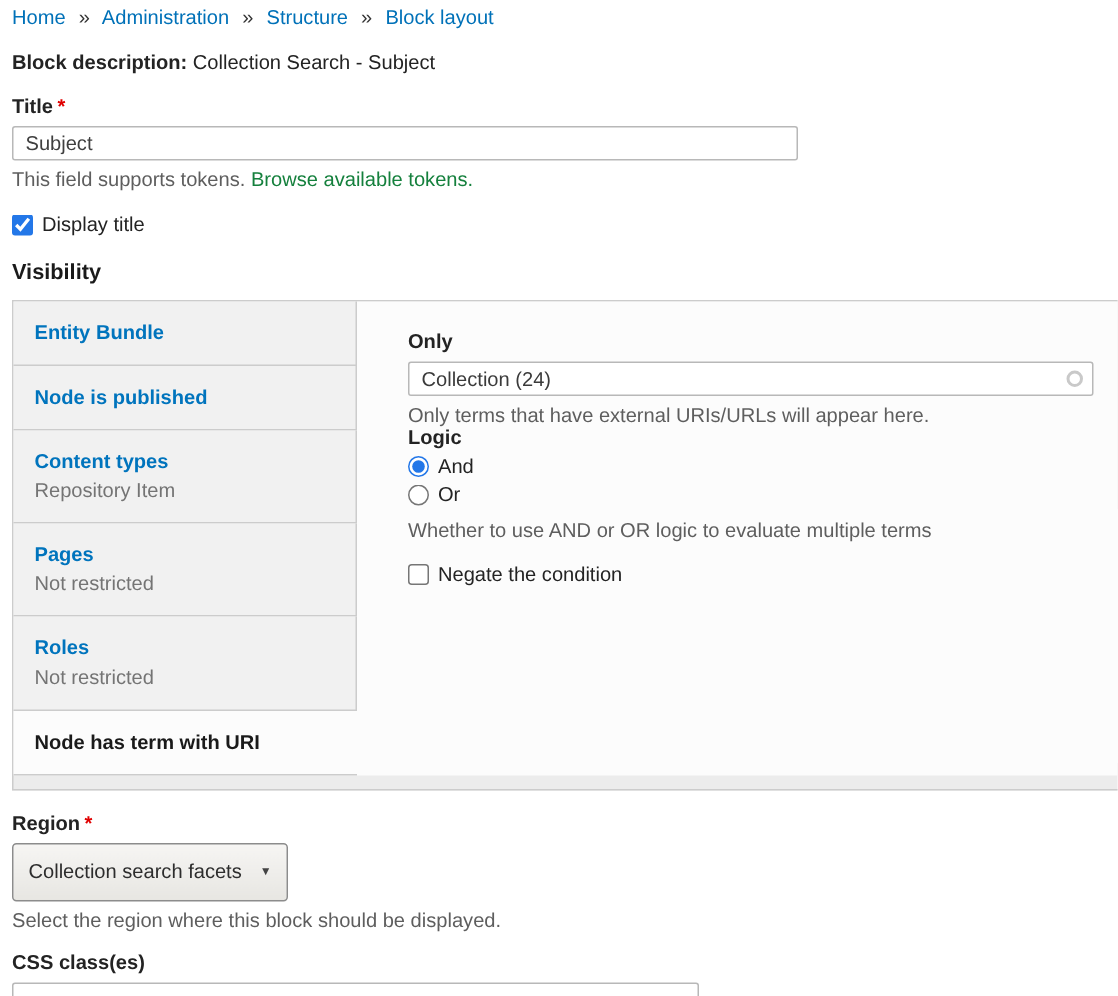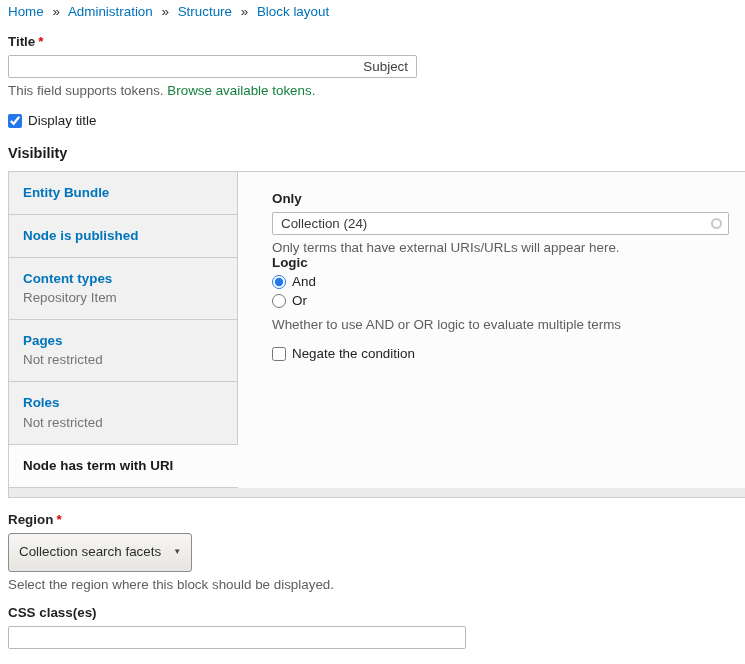--- a/index.html
+++ b/index.html
@@ -23,21 +23,21 @@
 
   label.form-label { display: block; font-weight: bold; margin-bottom: 6px; }
   .req { color: #e00000; font-weight: bold; margin-left: 3px; }
 
   input[type="text"] {
     border: 1px solid #b8b8b8; border-radius: 2px;
     padding: 3px 8px; font-family: "Liberation Sans", sans-serif;
     font-size: 13.4px; color: #3f3f3f; height: 23px; background: #fff;
   }
   .title-row { display: flex; align-items: center; }
-  .title-row input { width: 409px; text-align: right; }
+  .title-row input { width: 524px; }
   .machine-name { margin-left: 8px; font-size: 12.4px; color: #4a4a4a; white-space: nowrap; }
 
   .description { color: #5e5e5e; margin-top: 5px; }
   .description a, a.token-link { color: #15803d; text-decoration: none; cursor: pointer; }
 
   .checkbox-row { margin-top: 15px; display: flex; align-items: center; }
   input[type="checkbox"], input[type="radio"] { accent-color: #2377e8; width: 14px; height: 14px; margin: 0 6px 0 0; }
 
   h2.section-heading { font-size: 14.5px; font-weight: bold; color: #1a1a1a; margin: 17px 0 10px 0; }
 
@@ -90,20 +90,24 @@
   <div class="breadcrumb">
     <a>Home</a>
     <span class="sep">»</span>
     <a>Administration</a>
     <span class="sep">»</span>
     <a>Structure</a>
     <span class="sep">»</span>
     <a>Block layout</a>
   </div>
 
+  <div class="block-desc">
+    <span class="lbl">Block description:</span>
+    <span>Collection Search - Subject</span>
+  </div>
 
   <label class="form-label">
     <span>Title</span><span class="req">*</span>
   </label>
   <div class="title-row">
     <input type="text" value="Subject" style="">
   </div>
   <div class="description">
     <span>This field supports tokens.</span>
     <a class="token-link">Browse available tokens.</a>

